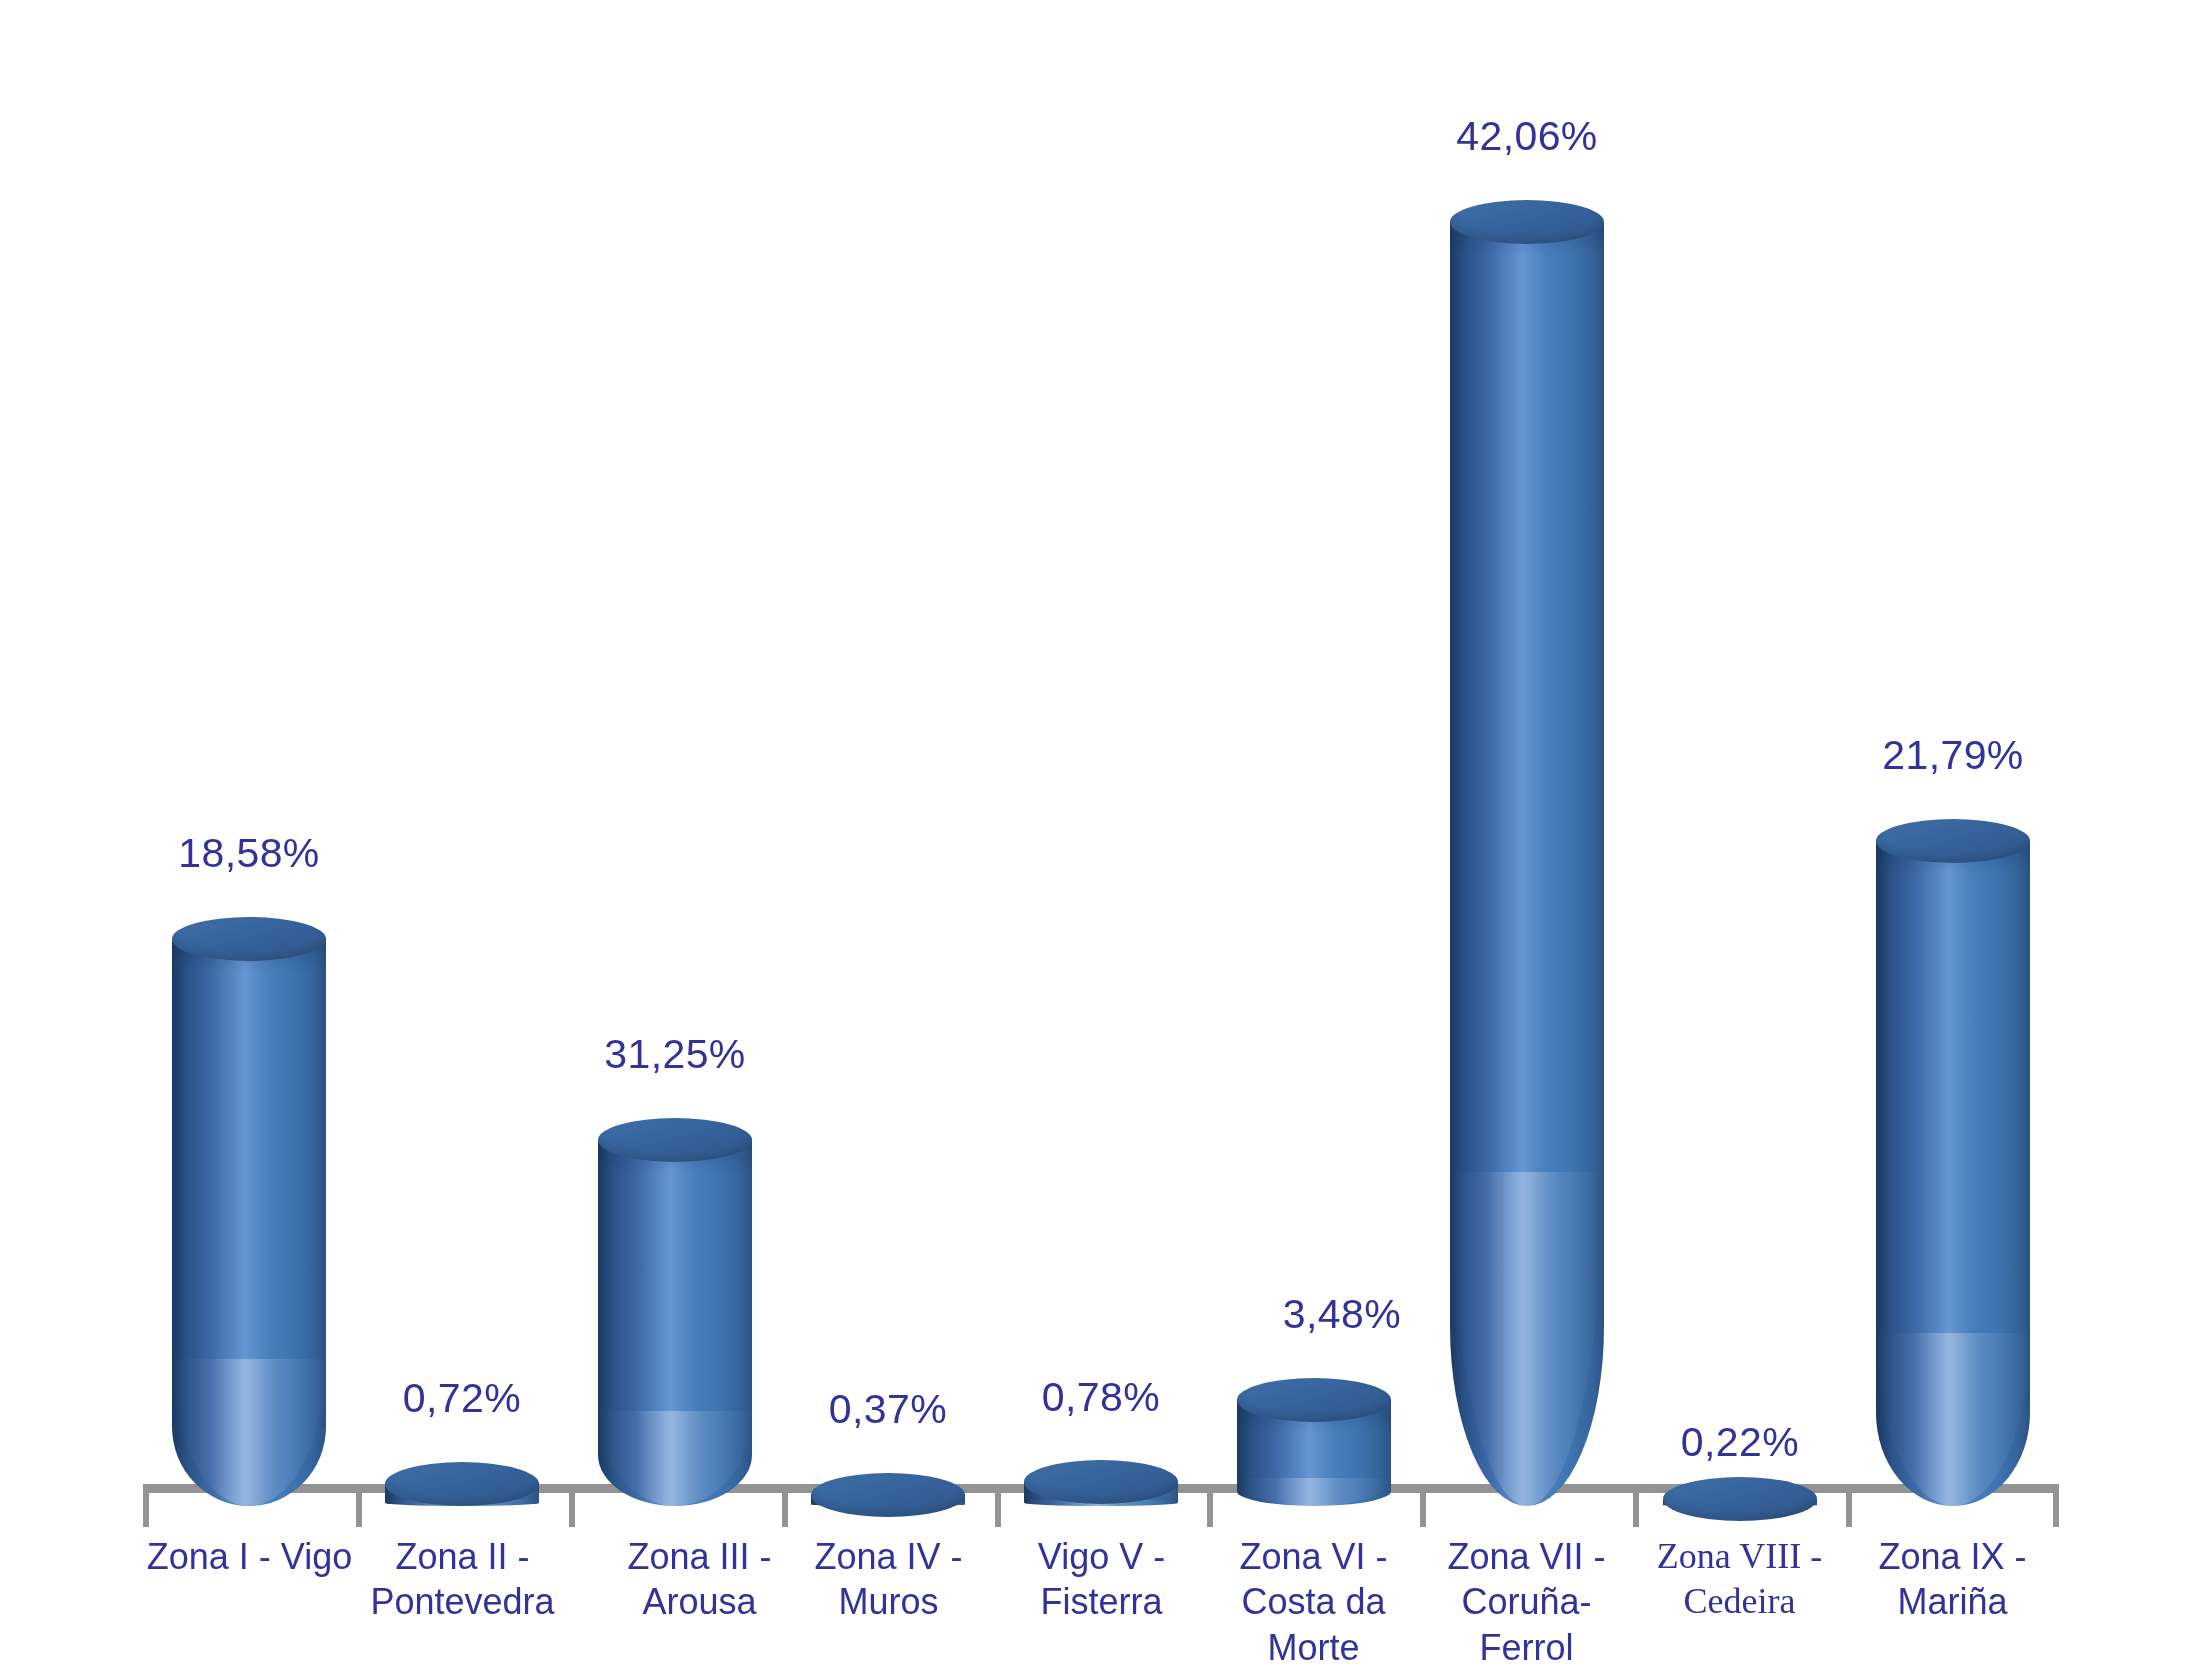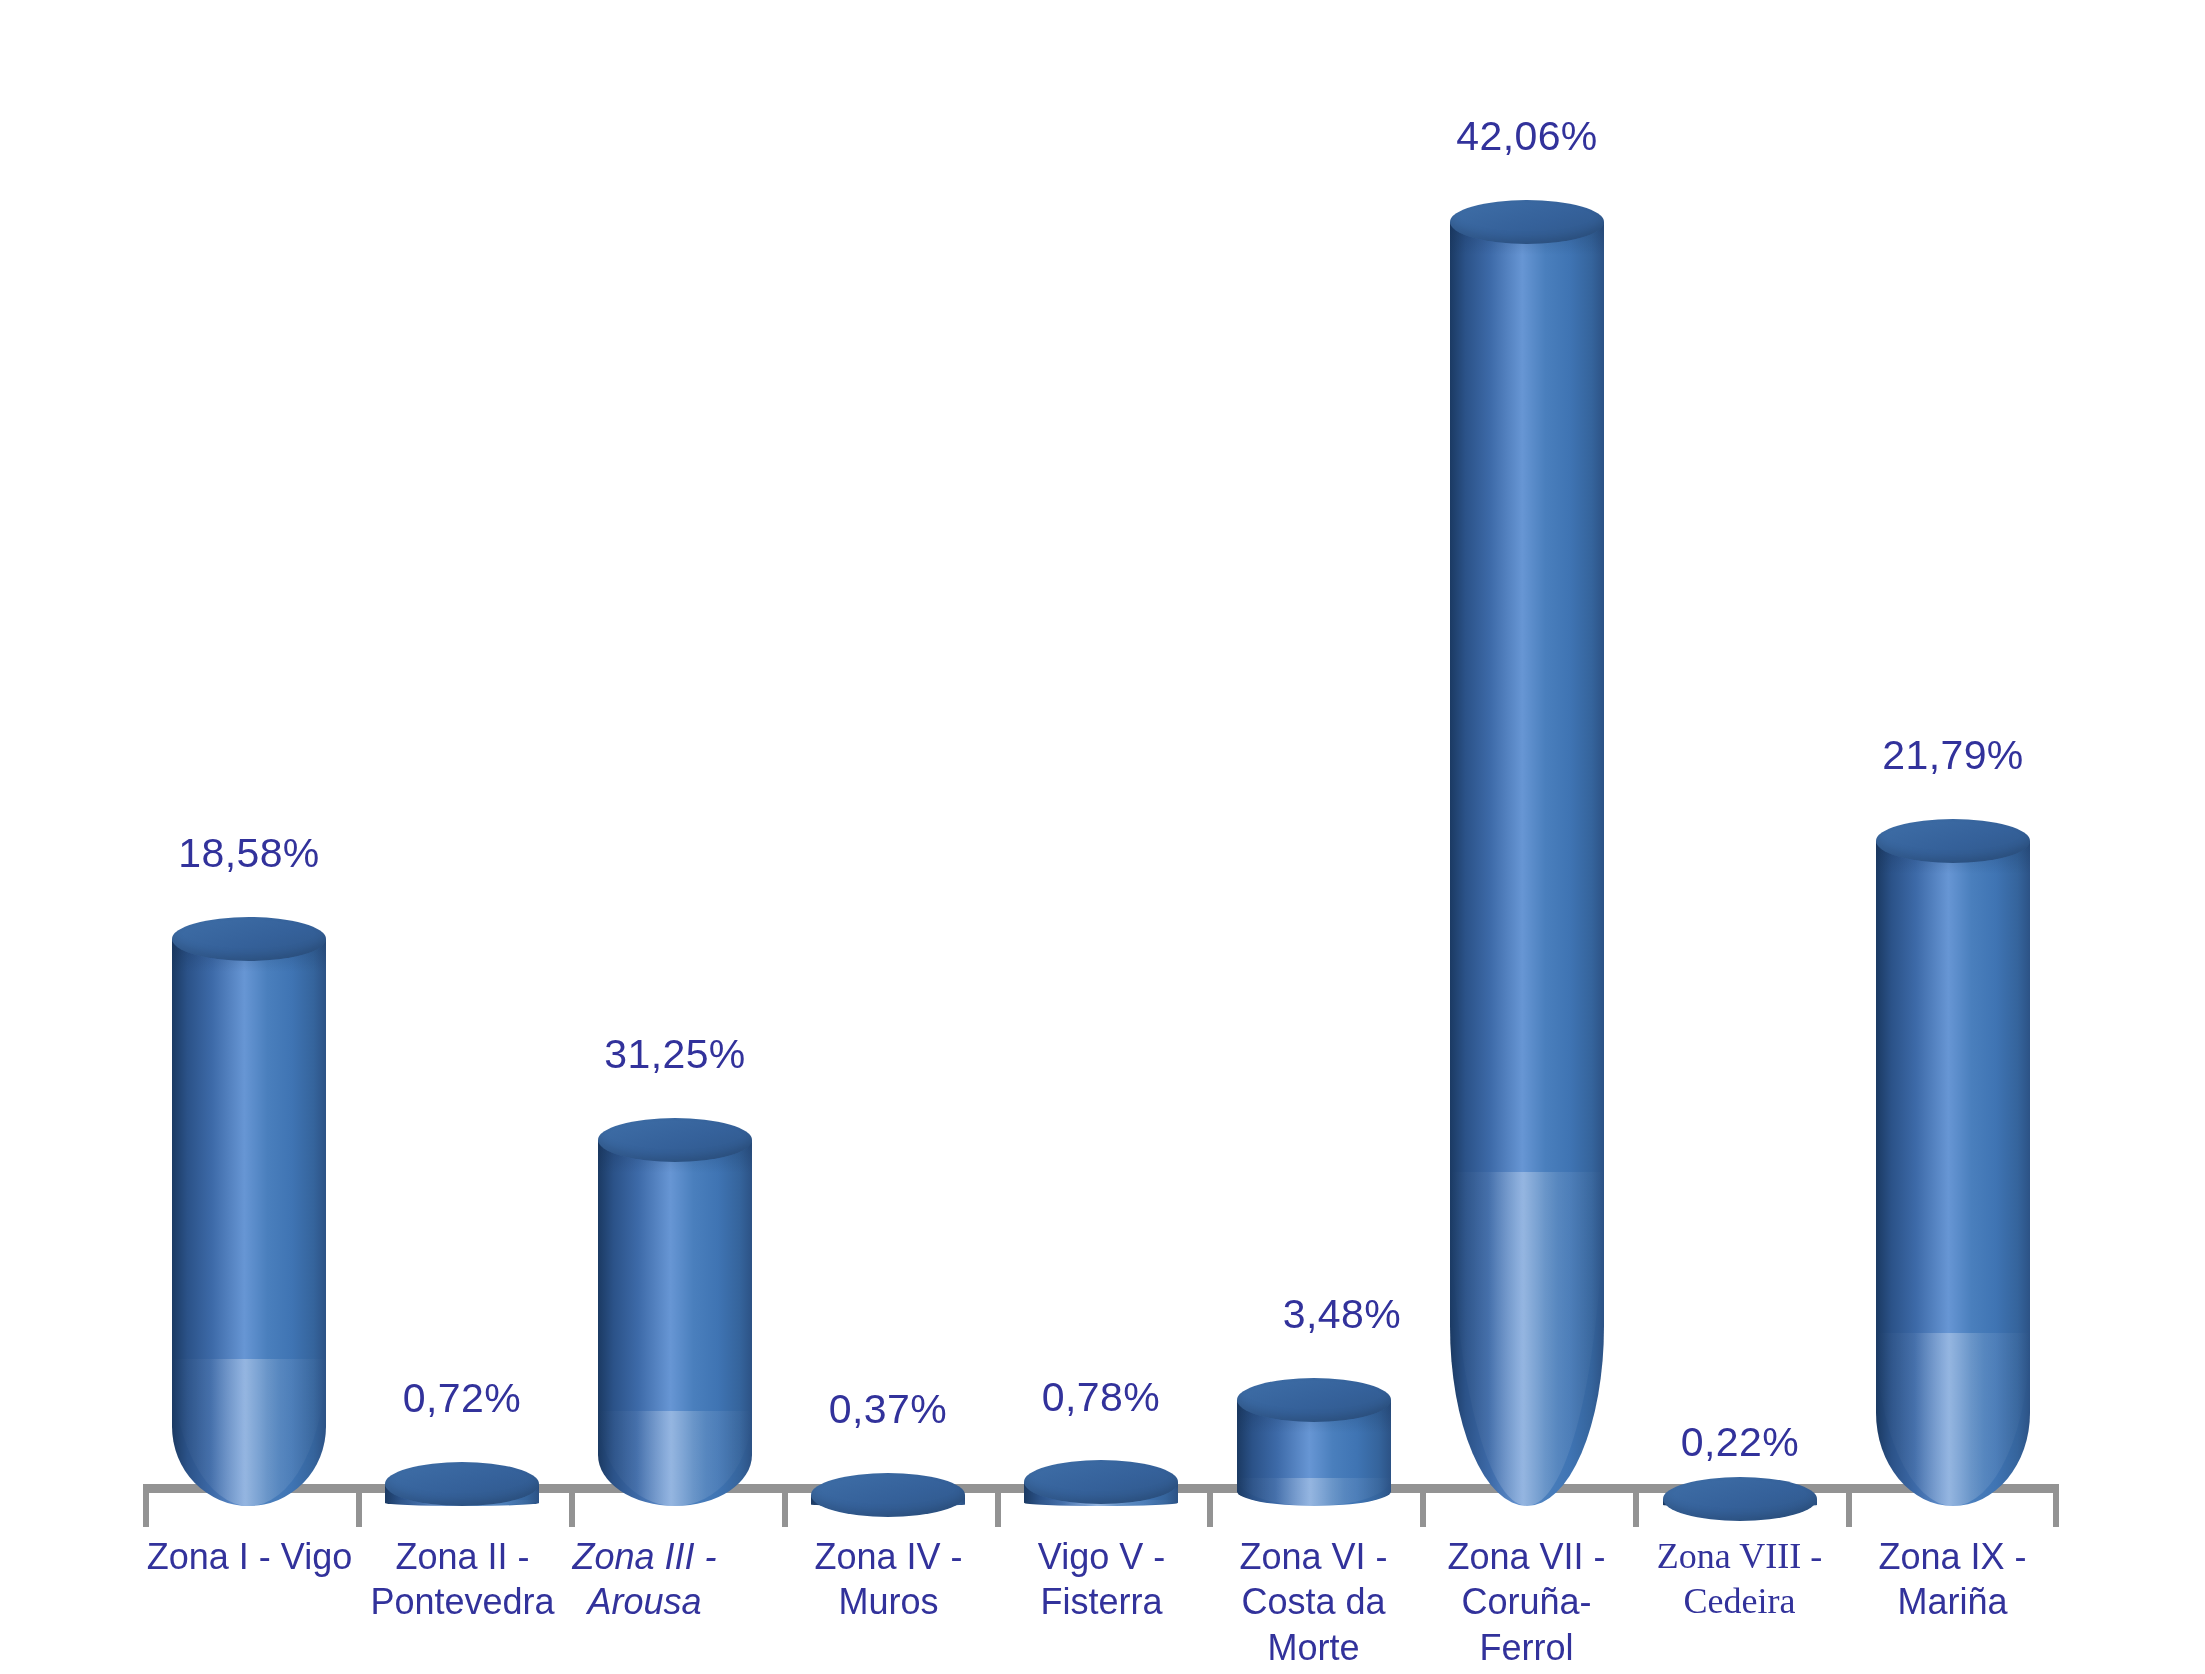--- a/index.html
+++ b/index.html
@@ -156,21 +156,21 @@
         <div class="bar-body" style="top: 22px;"></div>
         <div class="bar-neck" style="top: 22px; height: 32.5px;"></div>
         <div class="bar-top" style="height: 44px;"></div>
       </div>
       <div class="value-label" style="left: 1953px; top: 735px;">21,79%</div>
     </div>
   <div id="labels">
       <div class="cat-label" style="left: 143px; width: 213px;">Zona I - Vigo</div>
       <div class="cat-label" style="left: 356px; width: 213px;">Zona II -
 Pontevedra</div>
-      <div class="cat-label" style="left: 538px; width: 213px; font-style: italic;">Zona III -
+      <div class="cat-label" style="left: 593px; width: 213px;">Zona III -
 Arousa</div>
       <div class="cat-label" style="left: 782px; width: 213px;">Zona IV -
 Muros</div>
       <div class="cat-label" style="left: 995px; width: 213px;">Vigo V -
 Fisterra</div>
       <div class="cat-label" style="left: 1207px; width: 213px;">Zona VI -
 Costa da
 Morte</div>
       <div class="cat-label" style="left: 1420px; width: 213px;">Zona VII -
 Coruña-

